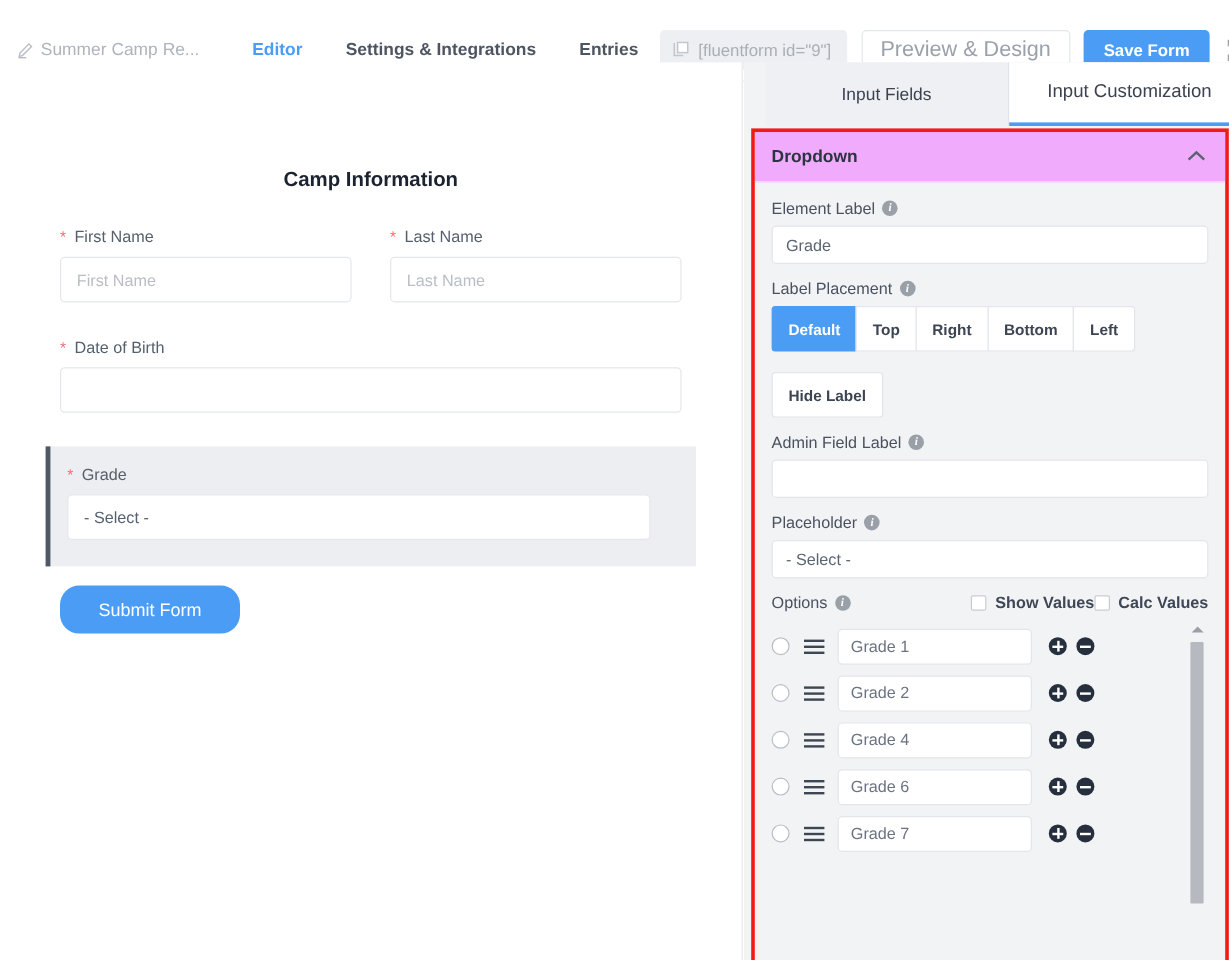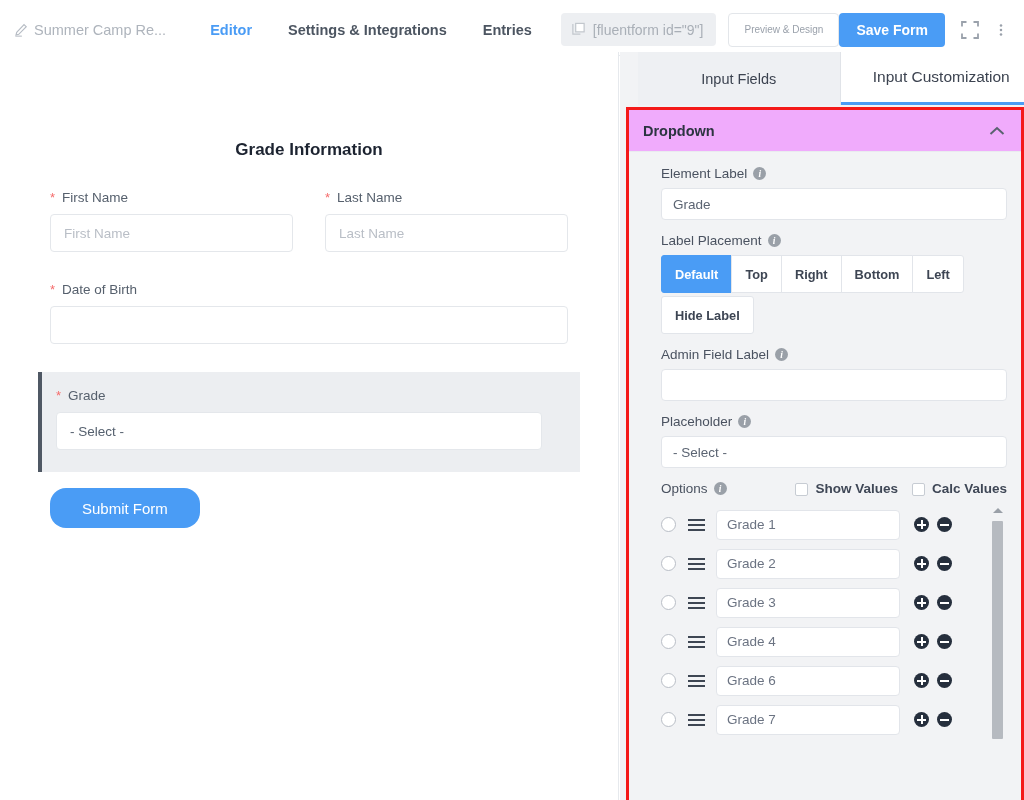--- a/index.html
+++ b/index.html
@@ -6,21 +6,21 @@
   html, body {
     margin: 0; padding: 0;
     width: 1024px; height: 800px;
     background: #ffffff;
     font-family: "Liberation Sans", sans-serif;
     overflow: hidden;
   }
 
   
   #topbar {
-    position: absolute; left: 0; top: 4px;
+    position: absolute; left: 0; top: 16px;
     width: 1024px; height: 52px;
     background: #ffffff;
     border-bottom: 1px solid #e6e9ed;
     display: flex; align-items: center;
   }
   .form-title-wrap {
     display: flex; align-items: center; gap: 6px;
     margin-left: 14px; margin-right: 26px;
   }
   .pencil-icon { width: 14px; height: 14px; display: block; color: #b6bcc4; }
@@ -38,22 +38,22 @@
     background: #edeff2; border-radius: 4px;
     height: 33px; padding: 0 13px 0 10px;
     margin-right: 12px;
   }
   .copy-icon { width: 15px; height: 15px; display: block; color: #c2c7cd; }
   .shortcode-text { font-size: 14px; color: #a9afb7; white-space: nowrap; }
   .btn-outline {
     height: 34px; padding: 0 15px;
     display: flex; align-items: center;
     border: 1px solid #e3e6ea; border-radius: 4px;
-    background: #fff; font-size: 10px; color: #9aa1ab;
-    white-space: nowrap; cursor: pointer; 
+    background: #fff; font-size: 18px; color: #9aa1ab;
+    white-space: nowrap; cursor: pointer; margin-right: 11px;
   }
   .btn-primary {
     height: 34px; padding: 0 17px;
     display: flex; align-items: center;
     background: #4a9cf5; border-radius: 4px;
     font-size: 14px; font-weight: bold; color: #fff;
     white-space: nowrap; cursor: pointer; margin-right: 14px;
   }
   .icon-btn {
     width: 22px; height: 22px; display: flex;
@@ -136,21 +136,21 @@
   .panel-header {
     background: #f0abfc; height: 42px;
     display: flex; align-items: center; justify-content: space-between;
     padding: 0 16px 0 14px;
     border-bottom: 1px solid #e9ebef;
   }
   .panel-header .ttl { font-size: 14.5px; font-weight: bold; color: #2b3murky; }
   .panel-header .ttl { color: #2c3441; }
   .chev { color: #5a6270; font-size: 15px; line-height: 1; }
 
-  .panel-body { padding: 14px 14px 0 32px; }
+  .panel-body { padding: 14px 14px 0 14px; }
   .set-label {
     font-size: 13.5px; color: #4a5260; margin-bottom: 7px;
     display: flex; align-items: center; gap: 6px;
   }
   .info-i {
     width: 13px; height: 13px; border-radius: 50%;
     background: #9aa0a8; color: #fff; font-size: 9.5px;
     font-style: italic; font-weight: bold;
     display: inline-flex; align-items: center; justify-content: center;
     font-family: "Liberation Serif", serif;
@@ -169,29 +169,29 @@
     display: flex; align-items: center; justify-content: center;
     background: #fff; border: 1px solid #e2e5ea;
     font-size: 12.8px; font-weight: bold; color: #3d4椒;
     color: #3d4553; cursor: pointer;
     margin-right: -1px;
   }
   .seg.first { border-radius: 3px 0 0 3px; }
   .seg.last-in-row { border-radius: 0 3px 3px 0; }
   .seg.active { background: #4a9cf5; border-color: #4a9cf5; color: #fff; }
   .seg.wrapped {
-    border-radius: 3px; margin-top: 3px; margin-right: 0;
+    border-radius: 3px; margin-top: 17px; margin-right: 0;
   }
 
   .opts-head {
     display: flex; align-items: center; margin-bottom: 9px;
   }
   .opts-head .set-label { margin-bottom: 0; }
   .opts-head .spc { flex: 1 1 auto; }
-  .chk-group { display: flex; align-items: flex-end; gap: 7px; margin-left: 14px; }
+  .chk-group { display: flex; align-items: center; gap: 7px; margin-left: 0; }
   .chkbox {
     width: 13px; height: 13px; background: #fff;
     border: 1px solid #c7ccd3; border-radius: 2px;
   }
   .chk-label { font-size: 13.5px; font-weight: bold; color: #3f4756; white-space: nowrap; }
 
   .opts-list { position: relative; }
   .opt-row {
     display: flex; align-items: center;
     height: 39px;
@@ -200,21 +200,21 @@
     width: 15px; height: 15px; border-radius: 50%;
     border: 1px solid #b9bec6; background: #fff;
     flex: 0 0 auto;
   }
   .drag {
     width: 17px; margin-left: 12px; flex: 0 0 auto;
     display: flex; flex-direction: column; gap: 3px; cursor: grab;
   }
   .drag i { display: block; height: 2px; background: #3e4characters; background: #3e4653; }
   .opt-input {
-    margin-left: 11px; width: 184px; height: 30px;
+    margin-left: 11px; width: 162px; height: 30px;
     background: #fff; border: 1px solid #e2e5ea; border-radius: 4px;
     display: flex; align-items: center; padding: 0 10px;
     font-size: 13.5px; color: #6b7382;
   }
   .pm {
     width: 15px; height: 15px; border-radius: 50%;
     background: #262f3d; position: relative; cursor: pointer;
     flex: 0 0 auto;
   }
   .pm.plus { margin-left: 14px; }
@@ -303,21 +303,21 @@
     <svg viewBox="0 0 8 20" width="6" height="18" fill="currentColor">
       <circle cx="4" cy="4" r="1.7"></circle>
         <circle cx="4" cy="10" r="1.7"></circle>
         <circle cx="4" cy="16" r="1.7"></circle>
     </svg>
   </div>
 </div>
 
 <div id="preview">
 
-  <div class="preview-heading">Grade Information</div>
+  <div class="preview-heading">Camp Information</div>
 
   <div class="fieldrow">
     <div class="fieldcol left">
       <div class="fld-label">
         <span class="req">*</span>
         <span>First Name</span>
       </div>
       <div class="fld-input">First Name</div>
     </div>
     <div class="fieldcol">
@@ -455,31 +455,20 @@
           <span class="drag">
               <i></i>
               <i></i>
               <i></i>
             </span>
           <span class="opt-input">Grade 2</span>
           <span class="pm plus"></span>
           <span class="pm minus"></span>
         </div>
 
-        <div class="opt-row">
-          <span class="radio"></span>
-          <span class="drag">
-              <i></i>
-              <i></i>
-              <i></i>
-            </span>
-          <span class="opt-input">Grade 3</span>
-          <span class="pm plus"></span>
-          <span class="pm minus"></span>
-        </div>
 
         <div class="opt-row">
           <span class="radio"></span>
           <span class="drag">
               <i></i>
               <i></i>
               <i></i>
             </span>
           <span class="opt-input">Grade 4</span>
           <span class="pm plus"></span>

